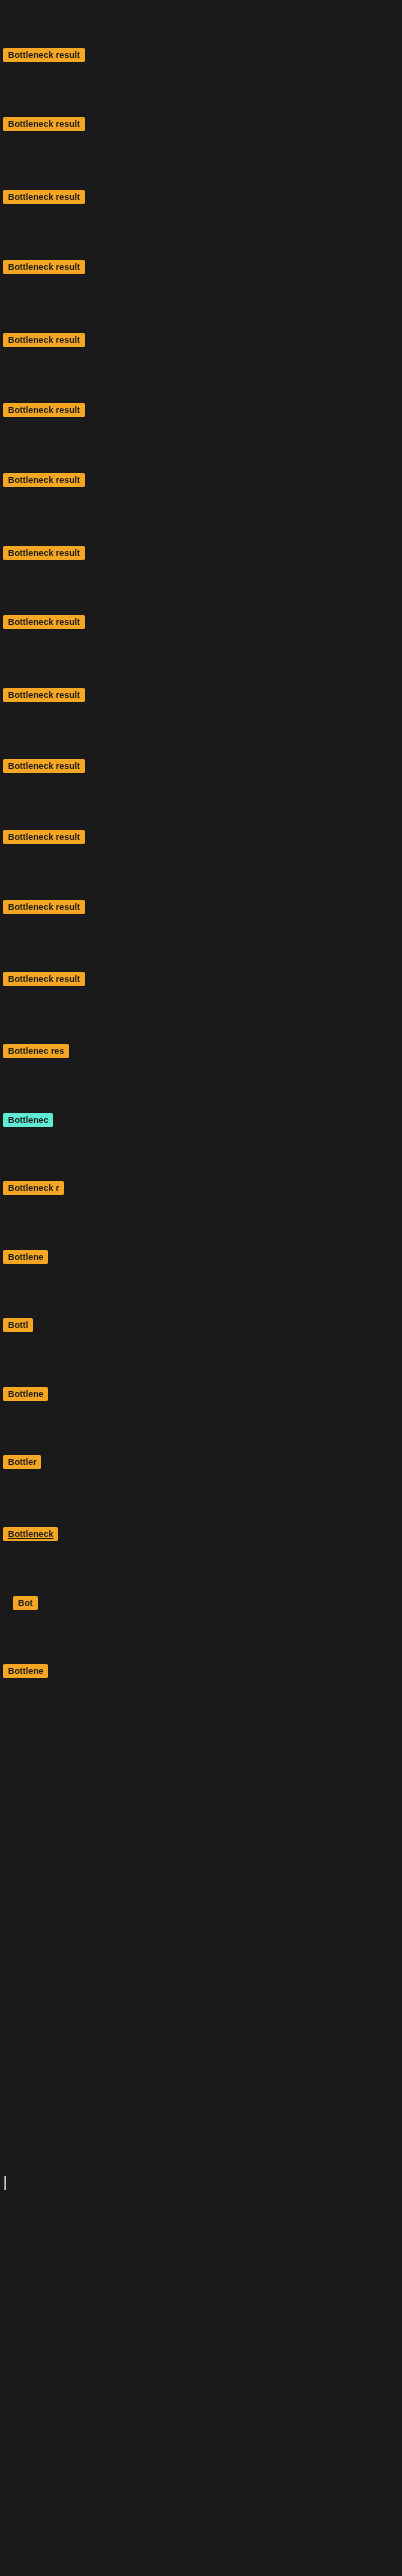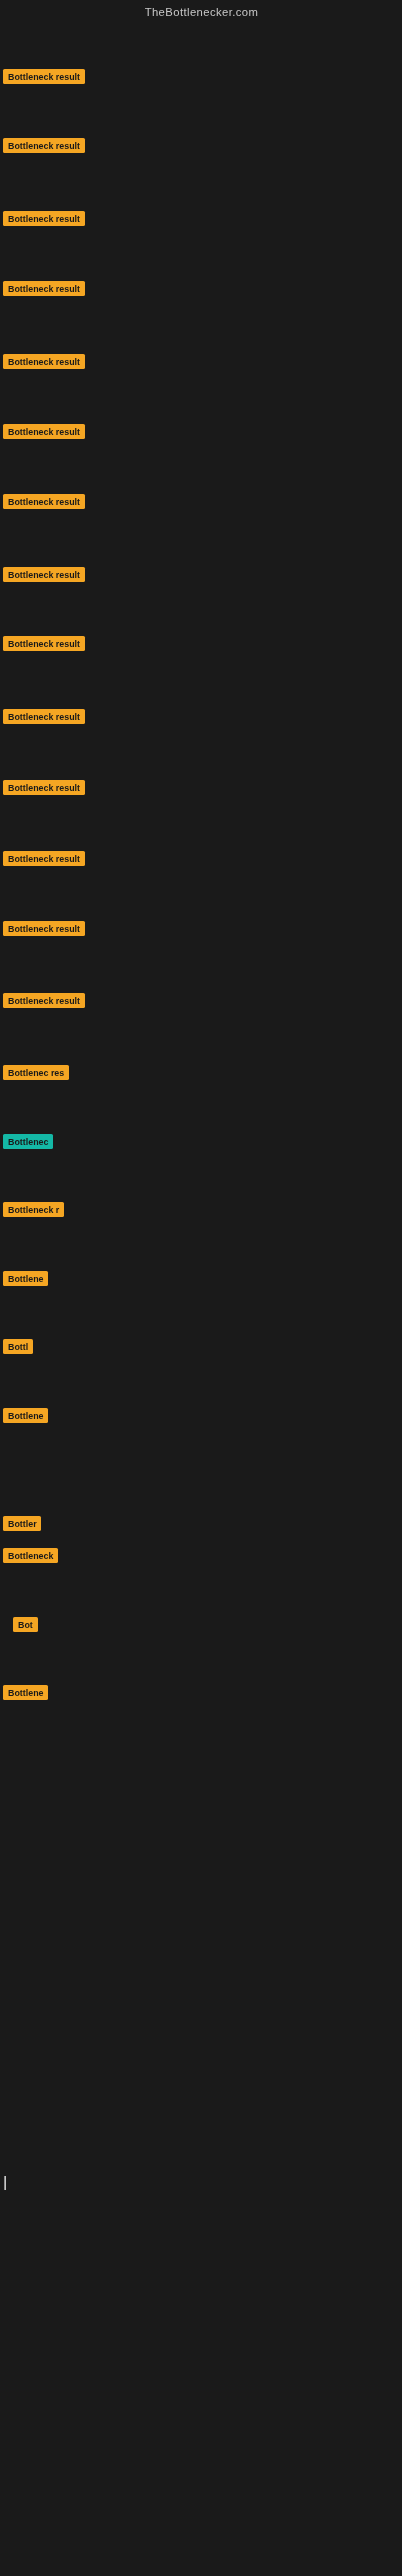--- a/index.html
+++ b/index.html
@@ -22,47 +22,44 @@
       color: #c8c8c8;
       font-size: 11.3px;
       letter-spacing: 0.4px;
     }
   </style>
 </head>
 <body>
 
 <div style="position:relative; width:403px; min-height:2576px; background:#1a1a1a;">
 
-  <div class="site-header">
-    <span>TheBottlenecker.com</span>
-  </div>
 
   <div id="bottleneck-list" style="position:relative;">
   <div style="position: absolute; top: 46px; left: 0px; width: 403px;"><span style="background-color: rgb(245, 166, 35); color: rgb(26, 26, 26); font-size: 8.9px; font-weight: bold; padding: 2.4px 4.8px; border-radius: 1.6px; display: inline-block; margin-left: 3.2px; cursor: pointer;">Bottleneck result</span></div>
       <div style="position: absolute; top: 115px; left: 0px; width: 403px;"><span style="background-color: rgb(245, 166, 35); color: rgb(26, 26, 26); font-size: 8.9px; font-weight: bold; padding: 2.4px 4.8px; border-radius: 1.6px; display: inline-block; margin-left: 3.2px; cursor: pointer;">Bottleneck result</span></div>
       <div style="position: absolute; top: 188px; left: 0px; width: 403px;"><span style="background-color: rgb(245, 166, 35); color: rgb(26, 26, 26); font-size: 8.9px; font-weight: bold; padding: 2.4px 4.8px; border-radius: 1.6px; display: inline-block; margin-left: 3.2px; cursor: pointer;">Bottleneck result</span></div>
       <div style="position: absolute; top: 258px; left: 0px; width: 403px;"><span style="background-color: rgb(245, 166, 35); color: rgb(26, 26, 26); font-size: 8.9px; font-weight: bold; padding: 2.4px 4.8px; border-radius: 1.6px; display: inline-block; margin-left: 3.2px; cursor: pointer;">Bottleneck result</span></div>
       <div style="position: absolute; top: 331px; left: 0px; width: 403px;"><span style="background-color: rgb(245, 166, 35); color: rgb(26, 26, 26); font-size: 8.9px; font-weight: bold; padding: 2.4px 4.8px; border-radius: 1.6px; display: inline-block; margin-left: 3.2px; cursor: pointer;">Bottleneck result</span></div>
       <div style="position: absolute; top: 401px; left: 0px; width: 403px;"><span style="background-color: rgb(245, 166, 35); color: rgb(26, 26, 26); font-size: 8.9px; font-weight: bold; padding: 2.4px 4.8px; border-radius: 1.6px; display: inline-block; margin-left: 3.2px; cursor: pointer;">Bottleneck result</span></div>
       <div style="position: absolute; top: 471px; left: 0px; width: 403px;"><span style="background-color: rgb(245, 166, 35); color: rgb(26, 26, 26); font-size: 8.9px; font-weight: bold; padding: 2.4px 4.8px; border-radius: 1.6px; display: inline-block; margin-left: 3.2px; cursor: pointer;">Bottleneck result</span></div>
       <div style="position: absolute; top: 544px; left: 0px; width: 403px;"><span style="background-color: rgb(245, 166, 35); color: rgb(26, 26, 26); font-size: 8.9px; font-weight: bold; padding: 2.4px 4.8px; border-radius: 1.6px; display: inline-block; margin-left: 3.2px; cursor: pointer;">Bottleneck result</span></div>
       <div style="position: absolute; top: 613px; left: 0px; width: 403px;"><span style="background-color: rgb(245, 166, 35); color: rgb(26, 26, 26); font-size: 8.9px; font-weight: bold; padding: 2.4px 4.8px; border-radius: 1.6px; display: inline-block; margin-left: 3.2px; cursor: pointer;">Bottleneck result</span></div>
       <div style="position: absolute; top: 686px; left: 0px; width: 403px;"><span style="background-color: rgb(245, 166, 35); color: rgb(26, 26, 26); font-size: 8.9px; font-weight: bold; padding: 2.4px 4.8px; border-radius: 1.6px; display: inline-block; margin-left: 3.2px; cursor: pointer;">Bottleneck result</span></div>
       <div style="position: absolute; top: 757px; left: 0px; width: 403px;"><span style="background-color: rgb(245, 166, 35); color: rgb(26, 26, 26); font-size: 8.9px; font-weight: bold; padding: 2.4px 4.8px; border-radius: 1.6px; display: inline-block; margin-left: 3.2px; cursor: pointer;">Bottleneck result</span></div>
       <div style="position: absolute; top: 828px; left: 0px; width: 403px;"><span style="background-color: rgb(245, 166, 35); color: rgb(26, 26, 26); font-size: 8.9px; font-weight: bold; padding: 2.4px 4.8px; border-radius: 1.6px; display: inline-block; margin-left: 3.2px; cursor: pointer;">Bottleneck result</span></div>
       <div style="position: absolute; top: 898px; left: 0px; width: 403px;"><span style="background-color: rgb(245, 166, 35); color: rgb(26, 26, 26); font-size: 8.9px; font-weight: bold; padding: 2.4px 4.8px; border-radius: 1.6px; display: inline-block; margin-left: 3.2px; cursor: pointer;">Bottleneck result</span></div>
       <div style="position: absolute; top: 970px; left: 0px; width: 403px;"><span style="background-color: rgb(245, 166, 35); color: rgb(26, 26, 26); font-size: 8.9px; font-weight: bold; padding: 2.4px 4.8px; border-radius: 1.6px; display: inline-block; margin-left: 3.2px; cursor: pointer;">Bottleneck result</span></div>
       <div style="position: absolute; top: 1042px; left: 0px; width: 403px;"><span style="background-color: rgb(245, 166, 35); color: rgb(26, 26, 26); font-size: 8.9px; font-weight: bold; padding: 2.4px 4.8px; border-radius: 1.6px; display: inline-block; margin-left: 3.2px; cursor: pointer;">Bottlenec res</span></div>
-      <div style="position: absolute; top: 1111px; left: 0px; width: 403px;"><span style="background-color: #14b8a6; color: rgb(26, 26, 26); font-size: 8.9px; font-weight: bold; padding: 2.4px 4.8px; border-radius: 1.6px; display: inline-block; margin-left: 3.2px; cursor: pointer;">Bottlenec</span></div>
+      <div style="position: absolute; top: 1111px; left: 0px; width: 403px;"><span style="background-color: #5eead4; color: rgb(26, 26, 26); font-size: 8.9px; font-weight: bold; padding: 2.4px 4.8px; border-radius: 1.6px; display: inline-block; margin-left: 3.2px; cursor: pointer;">Bottlenec</span></div>
       <div style="position: absolute; top: 1179px; left: 0px; width: 364px;"><span style="background-color: rgb(245, 166, 35); color: rgb(26, 26, 26); font-size: 8.9px; font-weight: bold; padding: 2.4px 4.8px; border-radius: 1.6px; display: inline-block; margin-left: 3.2px; cursor: pointer;">Bottleneck r</span></div>
       <div style="position: absolute; top: 1248px; left: 0px; width: 403px;"><span style="background-color: rgb(245, 166, 35); color: rgb(26, 26, 26); font-size: 8.9px; font-weight: bold; padding: 2.4px 4.8px; border-radius: 1.6px; display: inline-block; margin-left: 3.2px; cursor: pointer;">Bottlene</span></div>
       <div style="position: absolute; top: 1316px; left: 0px; width: 319px;"><span style="background-color: rgb(245, 166, 35); color: rgb(26, 26, 26); font-size: 8.9px; font-weight: bold; padding: 2.4px 4.8px; border-radius: 1.6px; display: inline-block; margin-left: 3.2px; cursor: pointer;">Bottl</span></div>
       <div style="position: absolute; top: 1385px; left: 0px; width: 403px;"><span style="background-color: rgb(245, 166, 35); color: rgb(26, 26, 26); font-size: 8.9px; font-weight: bold; padding: 2.4px 4.8px; border-radius: 1.6px; display: inline-block; margin-left: 3.2px; cursor: pointer;">Bottlene</span></div>
-      <div style="position: absolute; top: 1453px; left: 0px; width: 403px; margin-top: 40px;"><span style="background-color: rgb(245, 166, 35); color: rgb(26, 26, 26); font-size: 8.9px; font-weight: bold; padding: 2.4px 4.8px; border-radius: 1.6px; display: inline-block; margin-left: 3.2px; cursor: pointer;">Bottler</span></div>
-      <div style="position: absolute; top: 1525px; left: 0px; width: 403px;"><span style="background-color: rgb(245, 166, 35); color: rgb(26, 26, 26); font-size: 8.9px; font-weight: bold; padding: 2.4px 4.8px; border-radius: 1.6px; display: inline-block; margin-left: 3.2px; cursor: pointer;">Bottleneck</span></div>
+      <div style="position: absolute; top: 1453px; left: 0px; width: 403px;"><span style="background-color: rgb(245, 166, 35); color: rgb(26, 26, 26); font-size: 8.9px; font-weight: bold; padding: 2.4px 4.8px; border-radius: 1.6px; display: inline-block; margin-left: 3.2px; cursor: pointer;">Bottler</span></div>
+      <div style="position: absolute; top: 1525px; left: 0px; width: 403px;"><span style="background-color: rgb(245, 166, 35); color: rgb(26, 26, 26); font-size: 8.9px; font-weight: bold; padding: 2.4px 4.8px; border-radius: 1.6px; display: inline-block; margin-left: 3.2px; cursor: pointer; text-decoration: underline;">Bottleneck</span></div>
       <div style="position: absolute; top: 1594px; left: 10px; width: 403px;"><span style="background-color: rgb(245, 166, 35); color: rgb(26, 26, 26); font-size: 8.9px; font-weight: bold; padding: 2.4px 4.8px; border-radius: 1.6px; display: inline-block; margin-left: 3.2px; cursor: pointer;">Bot</span></div>
       <div style="position: absolute; top: 1662px; left: 0px; width: 403px;"><span style="background-color: rgb(245, 166, 35); color: rgb(26, 26, 26); font-size: 8.9px; font-weight: bold; padding: 2.4px 4.8px; border-radius: 1.6px; display: inline-block; margin-left: 3.2px; cursor: pointer;">Bottlene</span></div>
     </div>
 
   <div id="cursor-el" style="position: absolute; color: rgb(255, 255, 255); font-size: 14.5px; left: 3.2px; top: 2174px;">
     <span>|</span>
   </div>
 
 </div>
 

